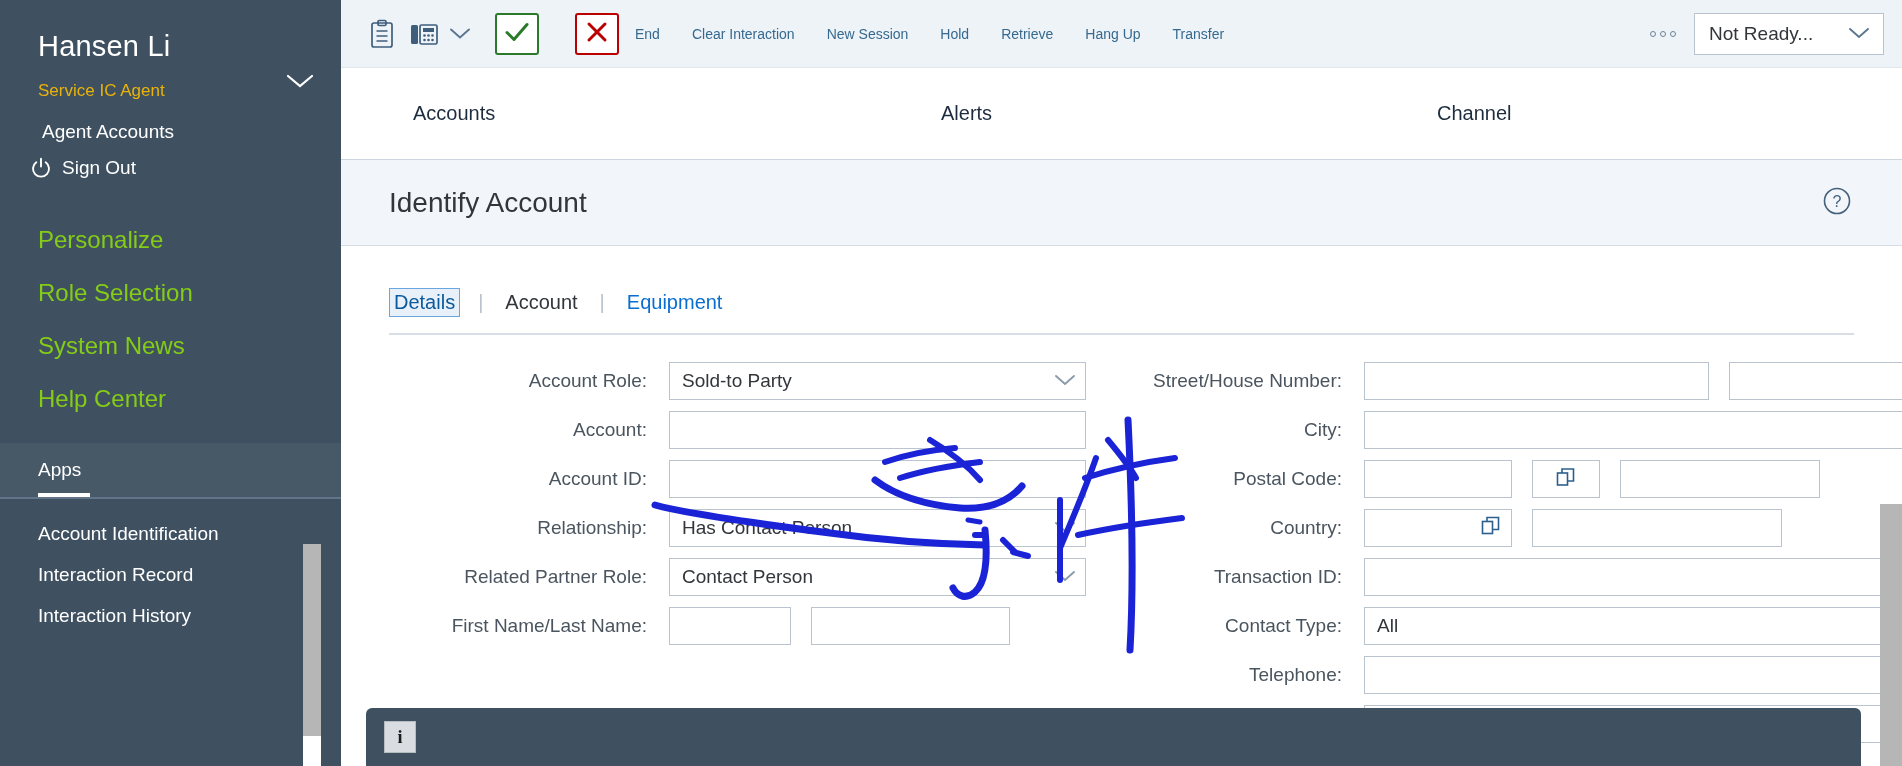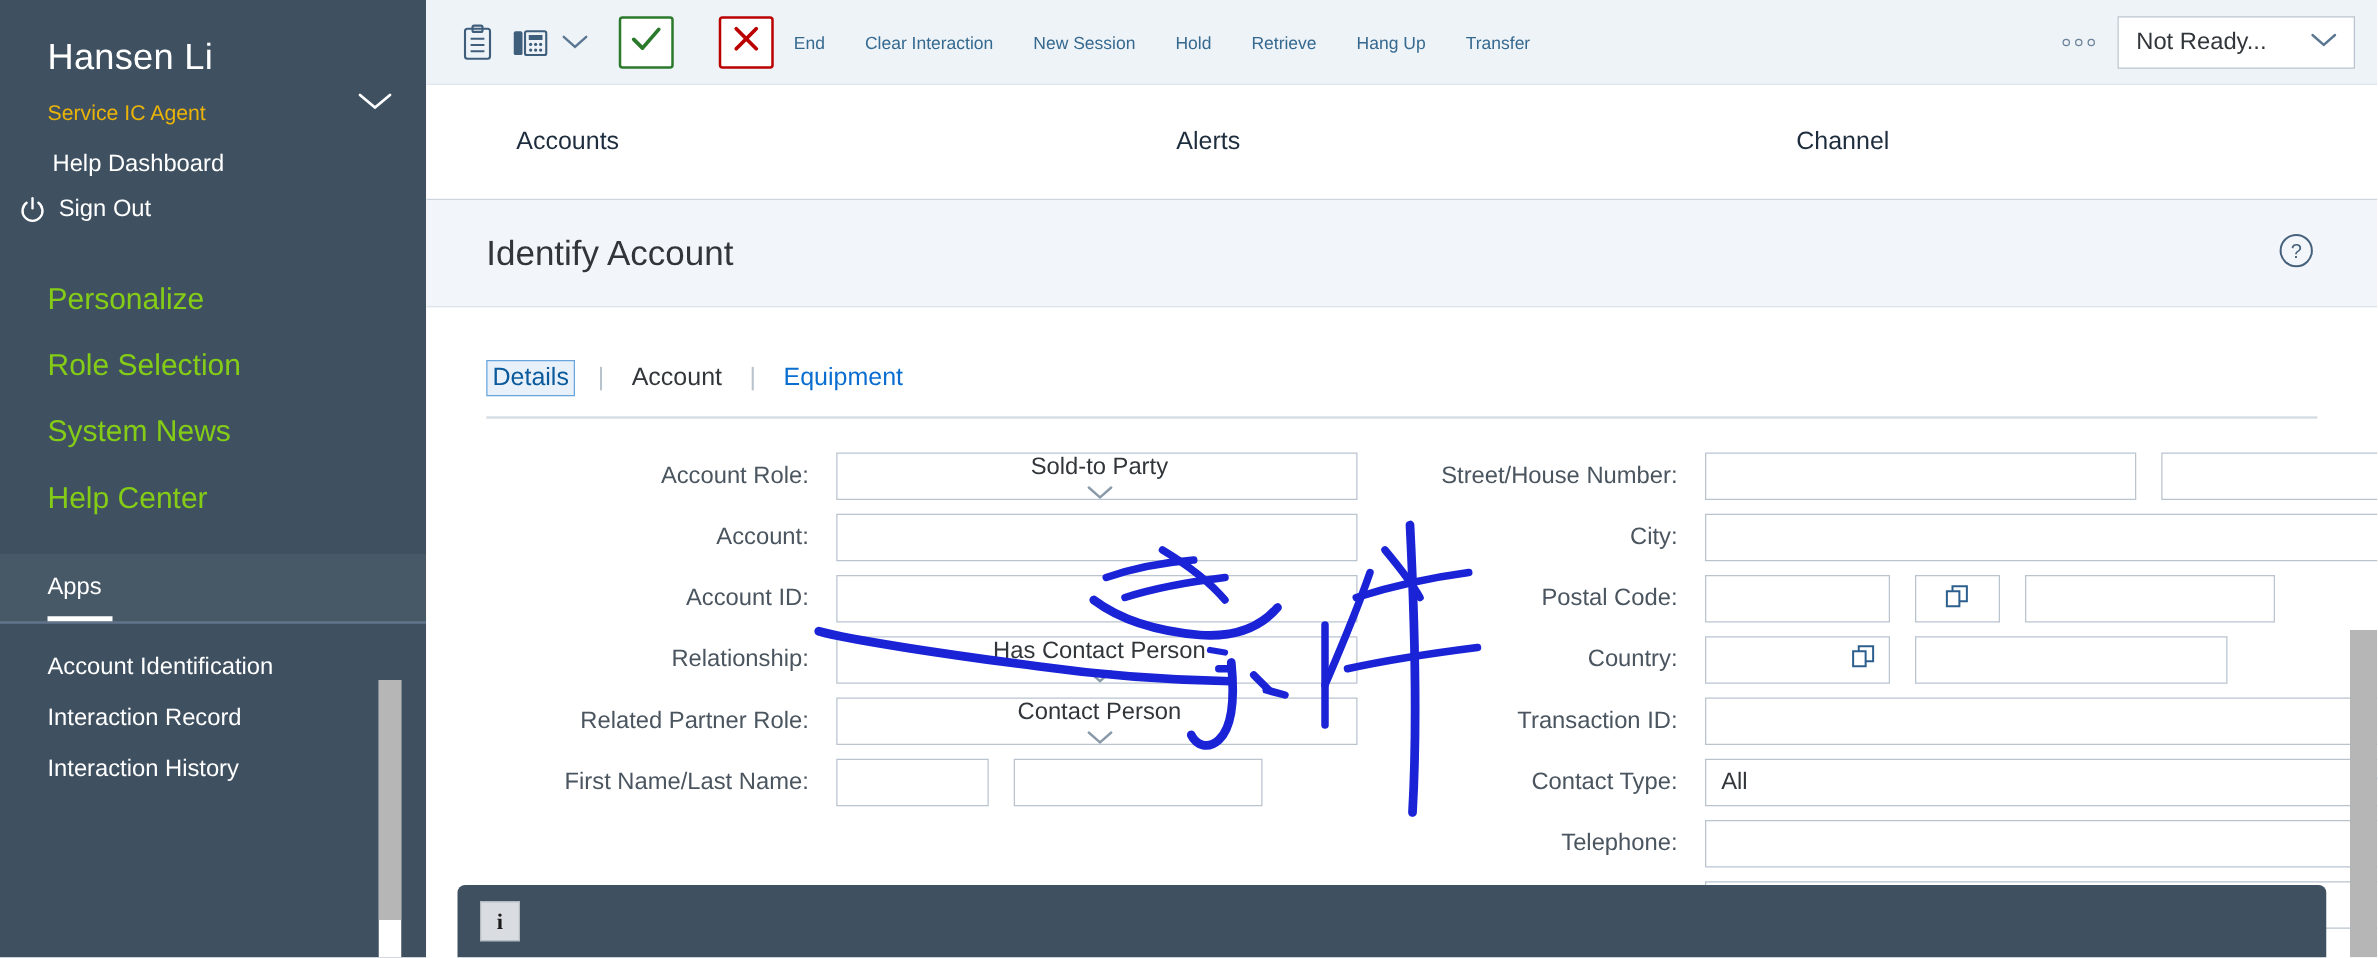--- a/index.html
+++ b/index.html
@@ -36,21 +36,21 @@
   .sb-role {
     color: #eab308; font-size: 17px;
     padding: 18px 0 0 38px;
   }
   .sb-dashboard {
     color: #ffffff; font-size: 19px;
     padding: 20px 0 0 42px;
   }
   .sb-signout {
     display: flex; align-items: center; gap: 10px;
-    padding: 14px 0 0 15px;
+    padding: 14px 0 0 30px;
     color: #ffffff; font-size: 19px;
   }
   .power-ico { width: 22px; height: 22px; display:block; }
 
   .sb-links { padding-top: 34px; }
   .sb-link {
     color: #84cc16; font-size: 24px;
     padding: 0 0 0 38px;
     height: 53px; display: flex; align-items: center;
     cursor: pointer;
@@ -225,21 +225,21 @@
   .fin {
     height: 38px; border: 1px solid #b9c4cf;
     background: #ffffff;
     display: flex; align-items: center;
     padding: 0 10px 0 12px;
     font-size: 19px; color: #32363a;
   }
   .fin.sel { justify-content: space-between; padding-right: 8px; cursor: pointer; }
   .fin.empty { cursor: text; }
 
-  .w-main   { width: 418px; flex-direction: column; }
+  .w-main   { width: 418px; }
   .w-half   { width: 122px; }
   .w-halfB  { width: 199px; }
   .w-r-wide { width: 345px; }
   .w-r-b    { width: 200px; }
   .w-r-full { width: 348px; }
   .gap20 { width: 20px; flex: 0 0 20px; }
 
   .vh-btn {
     width: 68px; height: 38px;
     border: 1px solid #b9c4cf; background: #ffffff;
@@ -300,21 +300,21 @@
       <div class="sb-user-row">
         <div class="sb-username">Hansen Li</div>
       </div>
       <div class="sb-chevron">
         <svg width="30" height="18" viewBox="0 0 30 18">
             <path d="M3 4 L15 14 L27 4" stroke="#ffffff" stroke-width="2.2" fill="none" stroke-linecap="round"></path>
           </svg>
       </div>
       <div class="sb-role">Service IC Agent</div>
       <div class="sb-dashboard">
-        <span>Help Dashboard</span>
+        <span>Agent Accounts</span>
       </div>
       <div class="sb-signout">
         <span>
           <svg class="power-ico" viewBox="0 0 22 22">
             <path d="M6.3 5.2 A8 8 0 1 0 15.7 5.2" stroke="#ffffff" stroke-width="1.9" fill="none" stroke-linecap="round"></path>
             <line x1="11" y1="1.6" x2="11" y2="9.6" stroke="#ffffff" stroke-width="1.9" stroke-linecap="round"></line>
           </svg>
         </span>
         <span>Sign Out</span>
       </div>

